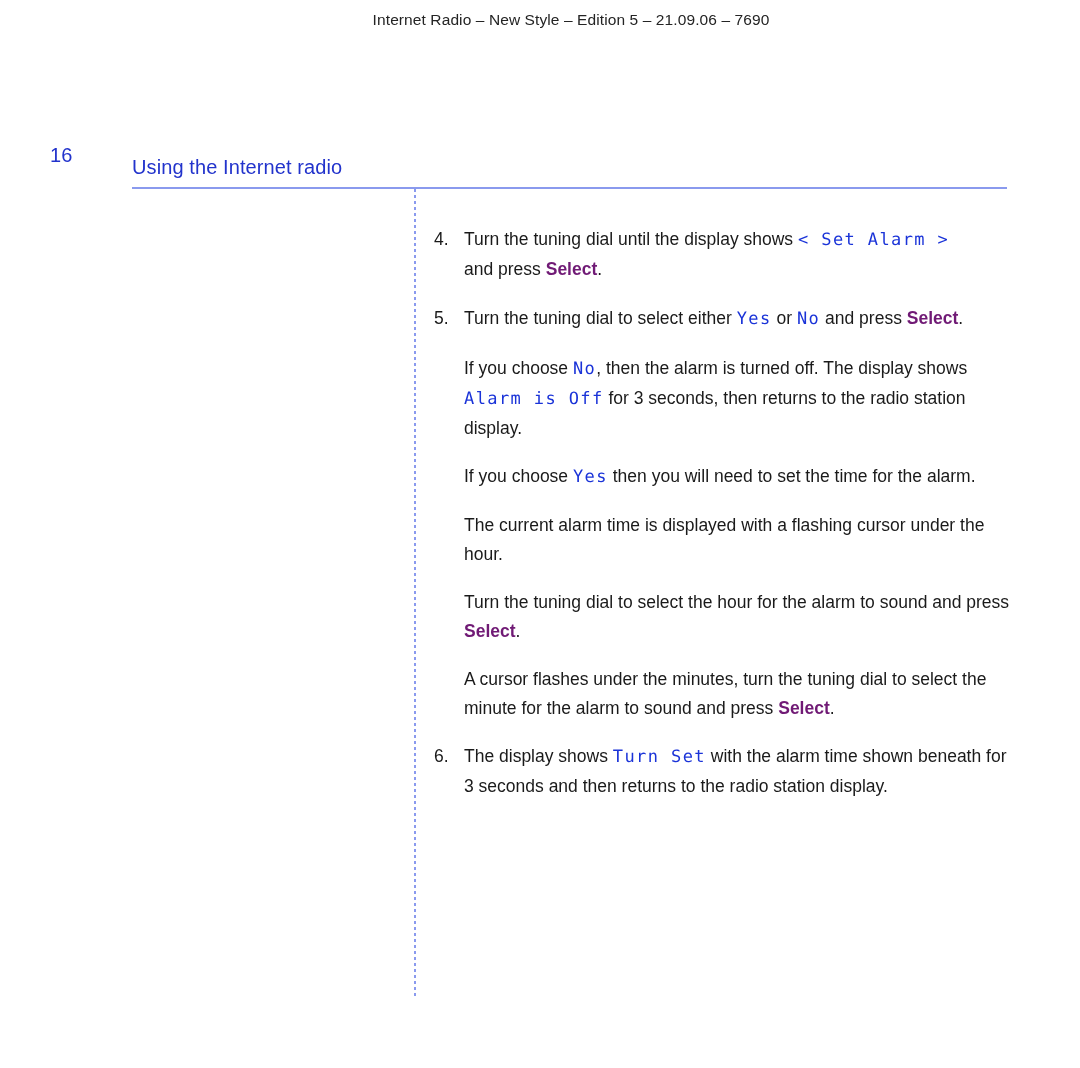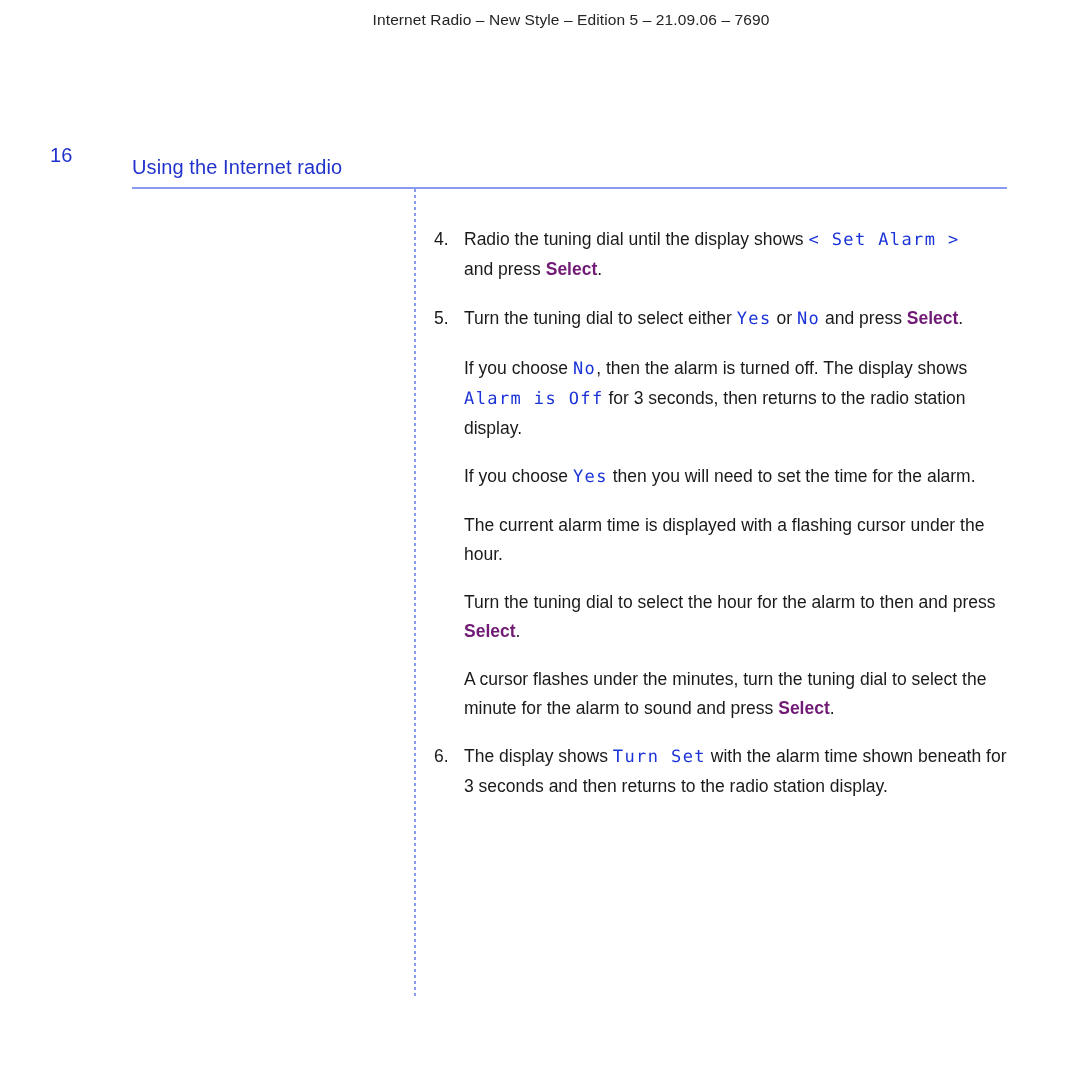--- a/index.html
+++ b/index.html
@@ -144,35 +144,35 @@
   <span class="chapter-title">Using the Internet radio</span>
 </div>
 
 <div class="h-rule"></div>
 <div class="v-rule"></div>
 
 <div class="content">
 
   <div class="step">
     <span class="step-num">4.</span>
-    <p class="para-inner"><span>Radio the tuning dial until the display shows </span><span class="lcd">&lt; Set Alarm &gt;</span><br><span>and press </span><span class="btn">Select</span><span>.</span></p>
+    <p class="para-inner"><span>Turn the tuning dial until the display shows </span><span class="lcd">&lt; Set Alarm &gt;</span><br><span>and press </span><span class="btn">Select</span><span>.</span></p>
   </div>
 
   <div class="step">
     <span class="step-num">5.</span>
     <p class="para-inner"><span>Turn the tuning dial to select either </span><span class="lcd">Yes</span><span> or </span><span class="lcd">No</span><span> and press </span><span class="btn">Select</span><span>.</span></p>
   </div>
 
   <p class="para"><span>If you choose </span><span class="lcd">No</span><span>, then the alarm is turned off. The display shows </span><span class="lcd">Alarm is Off</span><span> for 3 seconds, then returns to the radio station display.</span></p>
 
   <p class="para"><span>If you choose </span><span class="lcd">Yes</span><span> then you will need to set the time for the alarm.</span></p>
 
   <p class="para"><span>The current alarm time is displayed with a flashing cursor under the hour.</span></p>
 
-  <p class="para"><span>Turn the tuning dial to select the hour for the alarm to then and press </span><span class="btn">Select</span><span>.</span></p>
+  <p class="para"><span>Turn the tuning dial to select the hour for the alarm to sound and press </span><span class="btn">Select</span><span>.</span></p>
 
   <p class="para"><span>A cursor flashes under the minutes, turn the tuning dial to select the minute for the alarm to sound and press </span><span class="btn">Select</span><span>.</span></p>
 
   <div class="step">
     <span class="step-num">6.</span>
     <p class="para-inner"><span>The display shows </span><span class="lcd">Turn Set</span><span> with the alarm time shown beneath for 3 seconds and then returns to the radio station display.</span></p>
   </div>
 
 </div>
 

